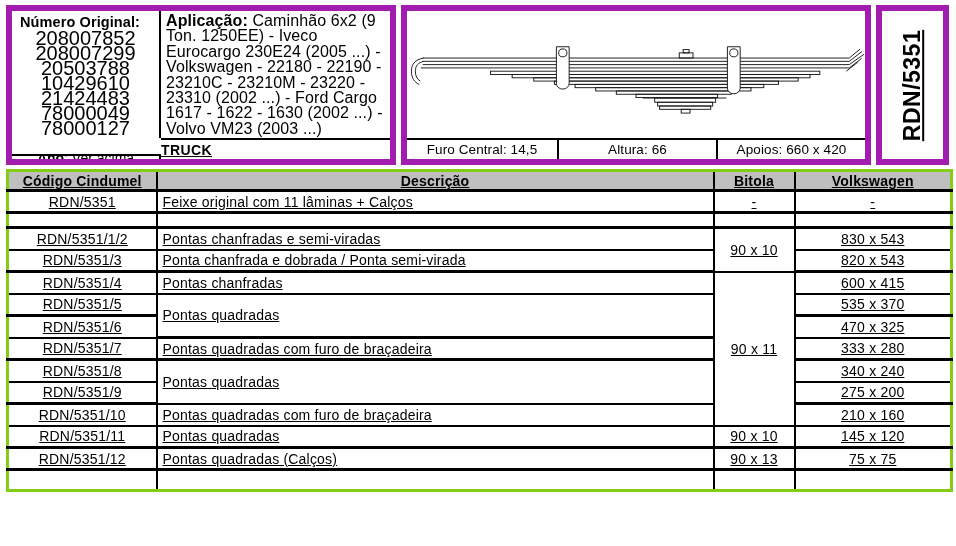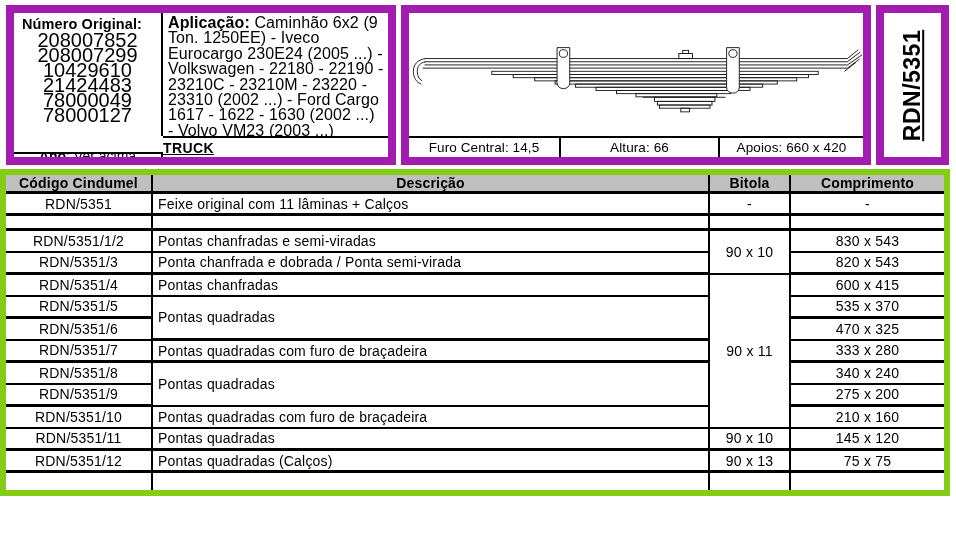--- a/index.html
+++ b/index.html
@@ -1,21 +1,21 @@
 <!DOCTYPE html>
 <html><head>
 <meta charset="utf-8">
 <style>
   html,body{margin:0;padding:0;background:#fff;}
   body{width:956px;height:546px;overflow:hidden;color:#000;
        font-family:"Liberation Sans",sans-serif;-webkit-font-smoothing:antialiased;}
 
   
   .top{position:absolute;left:6px;top:5px;display:flex;gap:5px;height:160px;}
-  .box{border:8px solid #a21caf;box-sizing:border-box;background:#fff;}
+  .box{border:6px solid #a21caf;box-sizing:border-box;background:#fff;}
 
   .left-box{width:390px;display:grid;grid-template-columns:149px 1fr;grid-template-rows:1fr 21px;}
   .cell{box-sizing:border-box;overflow:hidden;}
   .cell-numero{border-right:2px solid #000;padding:3px 2px 0 2px;}
   .numero-label{font-weight:bold;font-size:14.5px;padding-left:6px;letter-spacing:.1px;}
   .numero-values{text-align:center;font-size:20px;line-height:15px;margin-top:1px;}
   .cell-aplicacao{padding:2px 4px 0 5px;font-size:16px;line-height:15.4px;letter-spacing:.1px;}
   .cell-aplicacao .b{font-weight:bold;}
   .cell-ano{border-right:2px solid #000;border-top:2px solid #000;display:flex;align-items:center;justify-content:center;font-size:14px;margin-top:16px;}
   .cell-ano .b{font-weight:bold;}
@@ -27,22 +27,22 @@
   .drawing svg{display:block;width:100%;height:100%;}
   .meas-row{display:grid;grid-template-columns:152px 159px 1fr;border-top:2px solid #000;}
   .meas-cell{display:flex;align-items:center;justify-content:center;font-size:13.5px;letter-spacing:.1px;}
   .meas-cell.divider{border-right:2px solid #000;}
 
   .code-box{width:73px;display:flex;align-items:center;justify-content:center;}
   .code-vertical{transform:rotate(-90deg);white-space:nowrap;font-weight:bold;font-size:23px;
                  text-decoration:underline;letter-spacing:.5px;}
 
   
-  table{position:absolute;left:0;top:169px;border-collapse:collapse;table-layout:fixed;
-        width:944px;border:6px solid #84cc16;}
+  table{position:absolute;left:6px;top:169px;border-collapse:collapse;table-layout:fixed;
+        width:944px;border:3px solid #84cc16;text-decoration:underline;}
   th,td{border:2px solid #000;box-sizing:border-box;overflow:hidden;white-space:nowrap;
         font-size:14px;font-weight:normal;padding:0 4px;height:22px;letter-spacing:.2px;}
   th{background:#bfbfbf;font-weight:bold;border-bottom:3px solid #000;height:20px;text-align:center;}
   td.c-codigo,td.c-bitola,td.c-comprimento{text-align:center;}
   td.c-descricao{text-align:left;padding-left:5px;margin-left:28px;}
   tr.bb1>td{border-bottom-width:1px;}
   tr.bb3>td{border-bottom-width:3px;}
   tr.gap td{height:15px;}
   tr.gap2 td{height:21px;}
 </style>
@@ -50,20 +50,21 @@
 <body>
 
 <div class="top">
 
   <div class="box left-box">
     <div class="cell cell-numero">
       <div class="numero-label">Número Original:</div>
       <div class="numero-values">
         <div>208007852</div>
         <div>208007299</div>
+        <div>20503788</div>
         <div>10429610</div>
         <div>21424483</div>
         <div>78000049</div>
         <div>78000127</div>
       </div>
     </div>
     <div class="cell cell-aplicacao"><span class="b">Aplicação:</span> <span>Caminhão 6x2 (9 Ton. 1250EE) - Iveco Eurocargo 230E24 (2005 ...) - Volkswagen - 22180 - 22190 - 23210C - 23210M - 23220 - 23310 (2002 ...) - Ford Cargo 1617 - 1622 - 1630 (2002 ...) - Volvo VM23 (2003 ...)</span></div>
     <div class="cell cell-ano">
         <span class="b">Ano</span>
         <span>: Ver acima</span>
@@ -127,21 +128,21 @@
       <col style="width:149px">
       <col style="width:557px">
       <col style="width:81px">
       <col style="width:157px">
     </colgroup>
   <tbody>
       <tr>
     <th>Código Cindumel</th>
     <th>Descrição</th>
     <th>Bitola</th>
-    <th>Comprimento</th>
+    <th>Volkswagen</th>
   </tr>
   <tr class="bb3">
     <td class="c-codigo">RDN/5351</td>
     <td class="c-descricao">Feixe original com 11 lâminas + Calços</td>
     <td class="c-bitola">-</td>
     <td class="c-comprimento">-</td>
   </tr>
   <tr class="bb3 gap">
     <td class="c-codigo"></td>
     <td class="c-descricao"></td>

